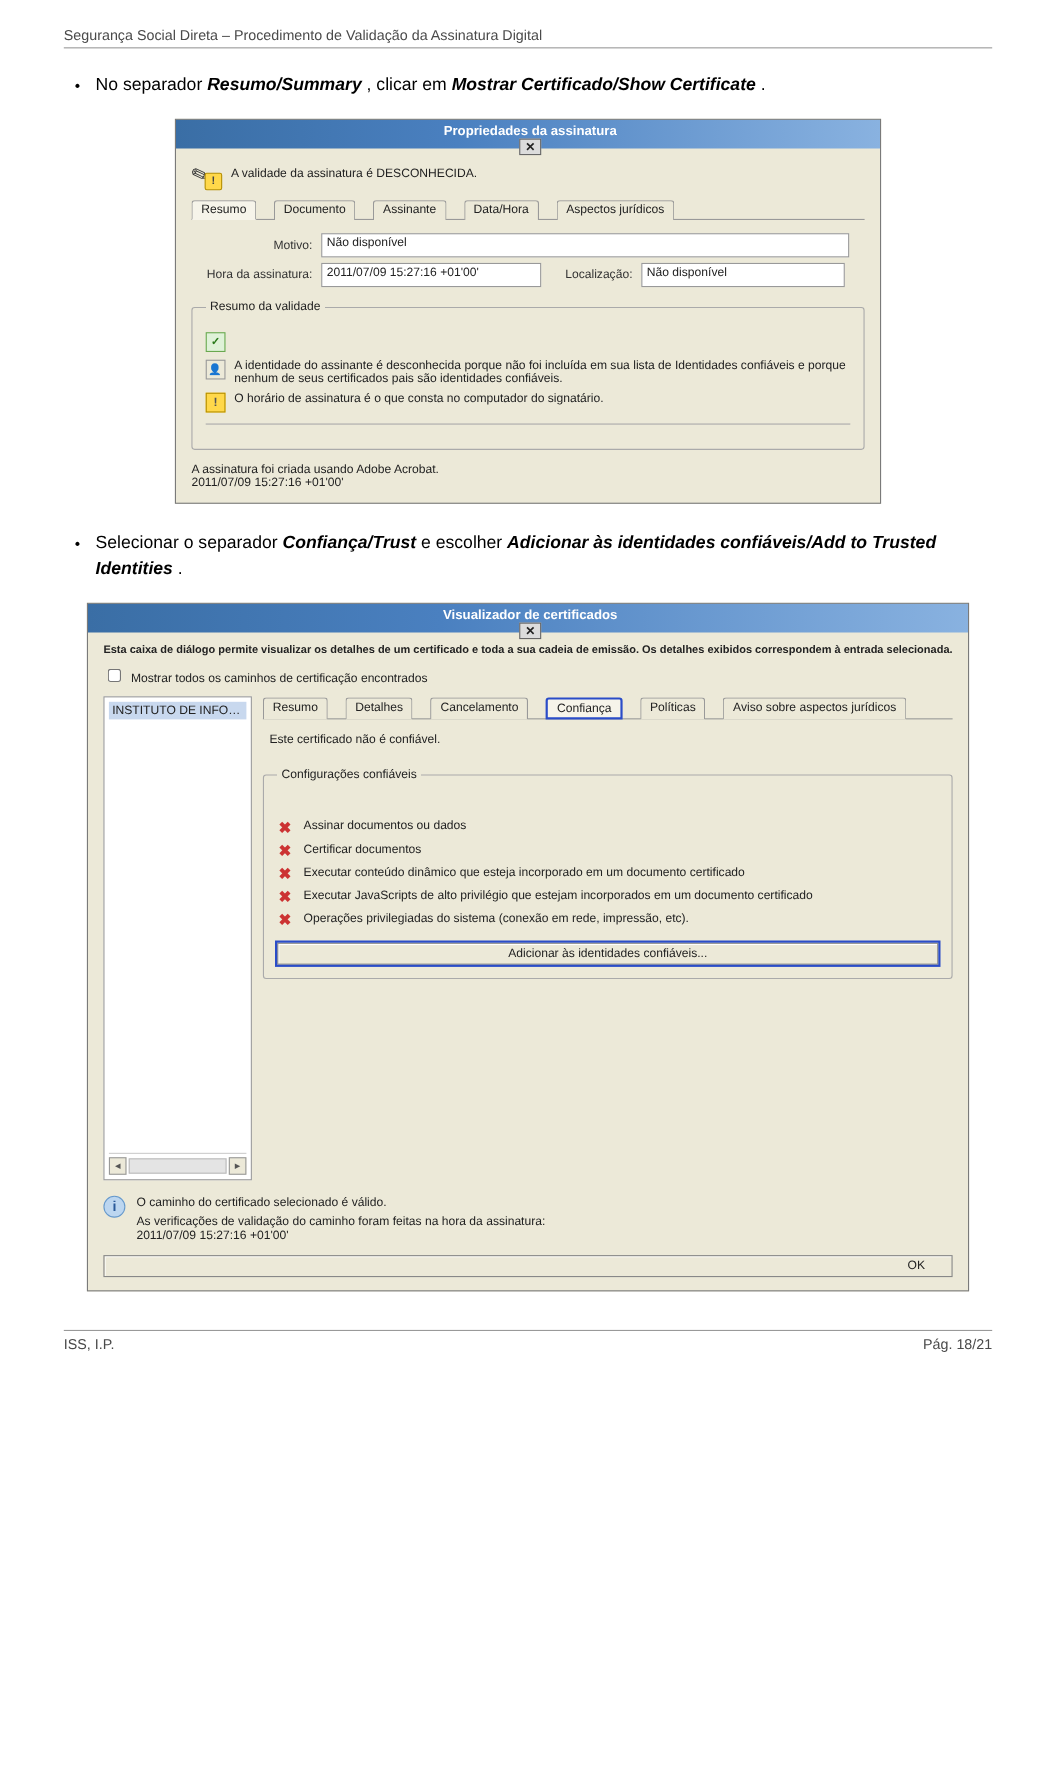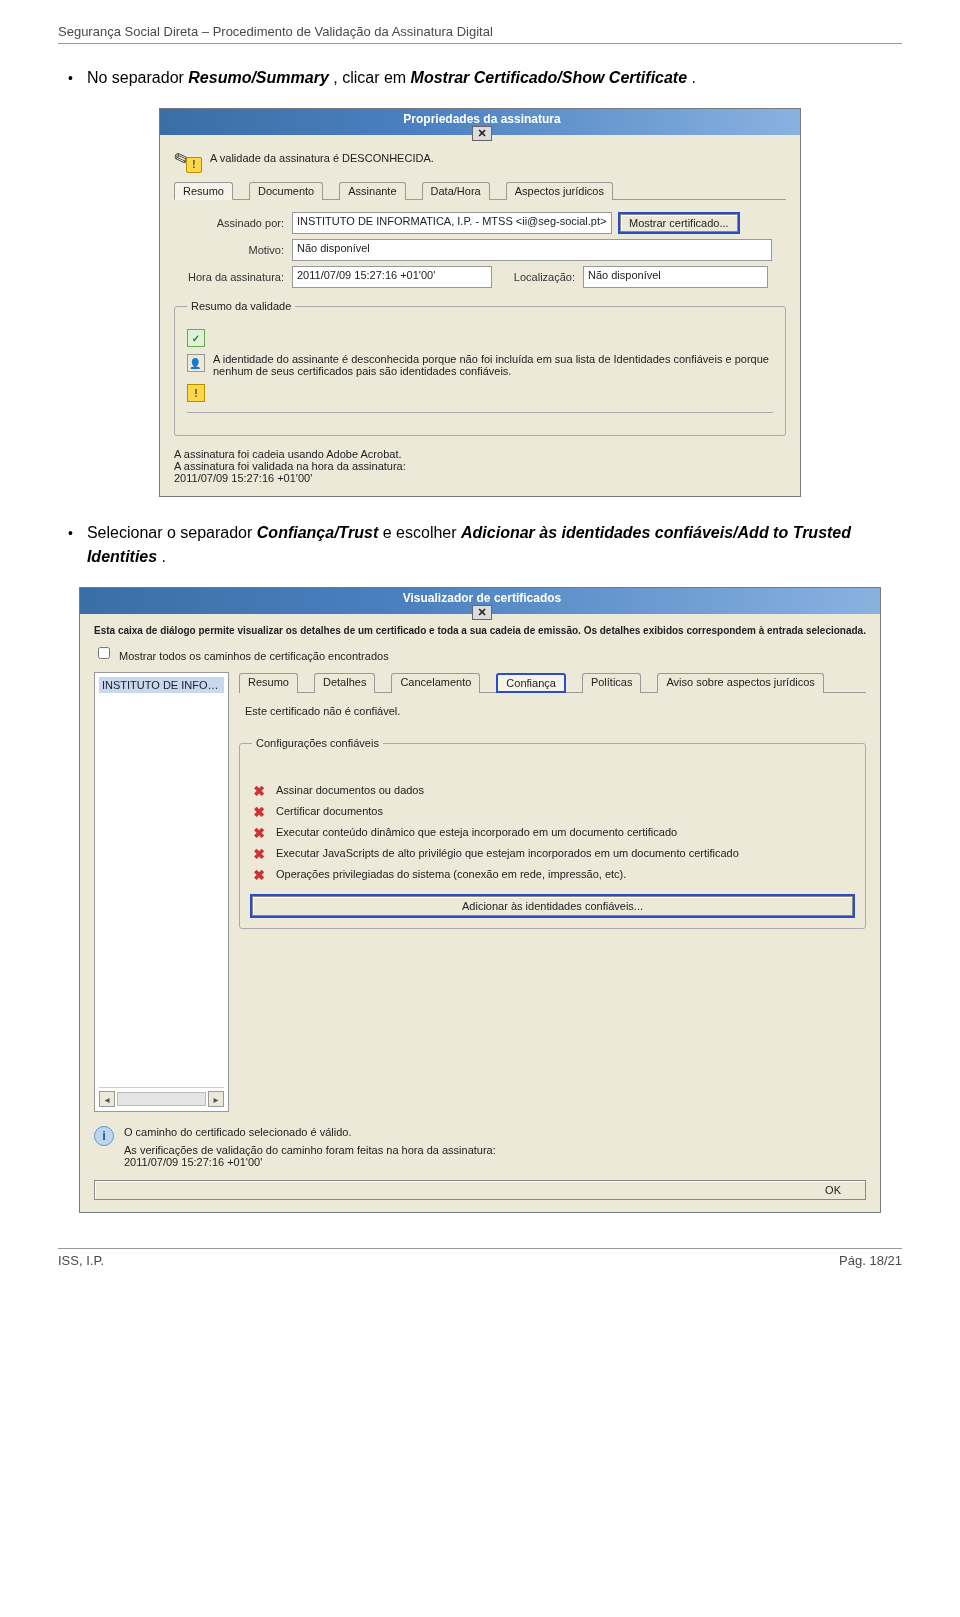--- a/index.html
+++ b/index.html
@@ -249,25 +249,20 @@
 
       <div class="tabstrip">
         <div class="tab active">Resumo</div>
         <div class="tab">Documento</div>
         <div class="tab">Assinante</div>
         <div class="tab">Data/Hora</div>
         <div class="tab">Aspectos jurídicos</div>
       </div>
 
       <div class="formrow">
-        <label>Assinado por:</label>
-        <div class="txtfield" style="width:310px">INSTITUTO DE INFORMATICA, I.P. - MTSS &lt;ii@seg-social.pt&gt;</div>
-        <div class="btn hilite">Mostrar certificado...</div>
-      </div>
-      <div class="formrow">
         <label>Motivo:</label>
         <div class="txtfield" style="width:470px">Não disponível</div>
       </div>
       <div class="formrow">
         <label>Hora da assinatura:</label>
         <div class="txtfield" style="width:190px">2011/07/09 15:27:16 +01'00'</div>
         <label style="width:75px">Localização:</label>
         <div class="txtfield" style="width:175px">Não disponível</div>
       </div>
 
@@ -275,27 +270,27 @@
         <legend>Resumo da validade</legend>
         <div class="vrow">
           <div class="ic ic-check">✓</div>
         </div>
         <div class="vrow">
           <div class="ic ic-person">👤</div>
           <div>A identidade do assinante é desconhecida porque não foi incluída em sua lista de Identidades confiáveis e porque nenhum de seus certificados pais são identidades confiáveis.</div>
         </div>
         <div class="vrow">
           <div class="ic ic-warn">!</div>
+          <div>O horário de assinatura é o que consta no computador do signatário.</div>
         </div>
         <hr class="hrinline">
       </fieldset>
 
       <div style="font-size:11px">
-        <div>A assinatura foi cadeia usando Adobe Acrobat.</div>
-        <div>A assinatura foi validada na hora da assinatura:</div>
+        <div>A assinatura foi criada usando Adobe Acrobat.</div>
         <div>2011/07/09 15:27:16 +01'00'</div>
       </div>
     </div>
   </div>
 
   <div class="bullet-row">
     <span class="bullet">•</span>
     <span>
       <span>Selecionar o separador </span>
       <span class="bolditalic">Confiança/Trust</span>

